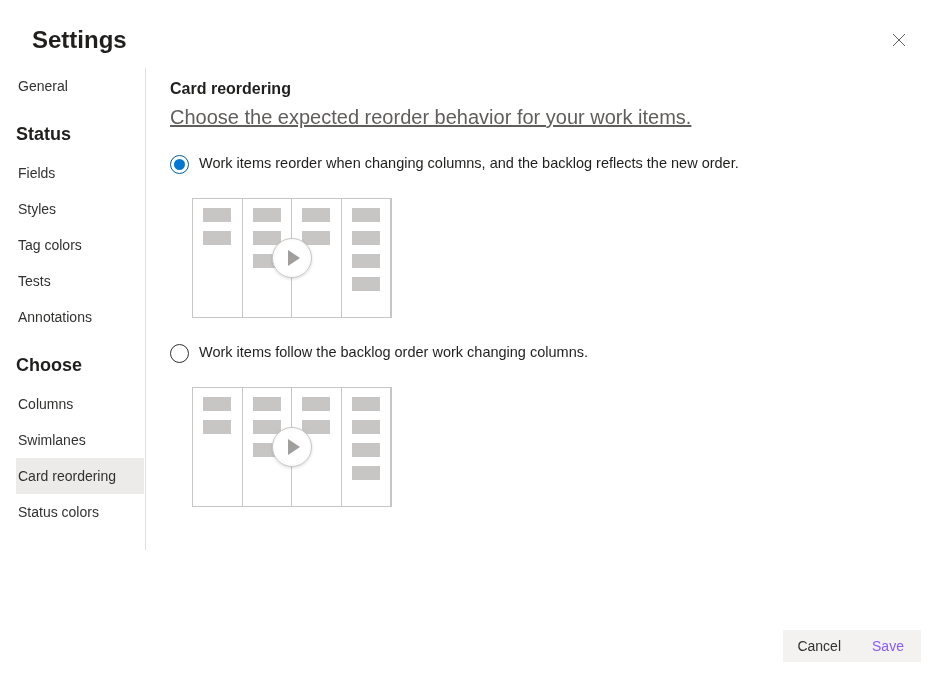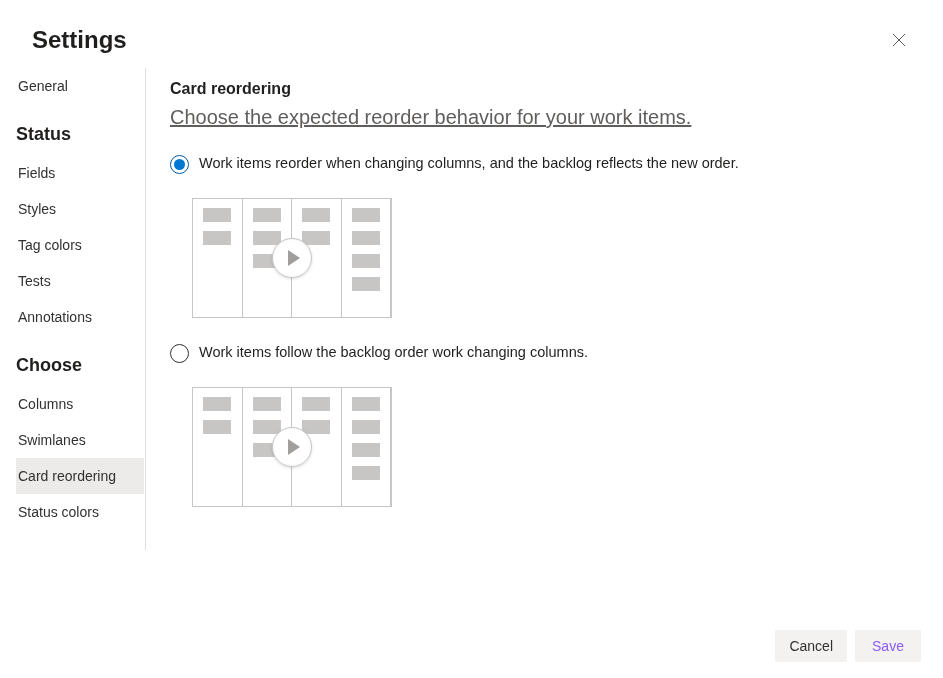--- a/index.html
+++ b/index.html
@@ -164,21 +164,21 @@
       border-top: 8px solid transparent;
       border-bottom: 8px solid transparent;
       margin-left: 3px;
     }
 
     .footer {
       position: absolute;
       bottom: 16px;
       right: 22px;
       display: flex;
-      gap: 8px;
+      gap: 0;
     }
     .btn {
       height: 32px;
       min-width: 66px;
       padding: 0 14px;
       background: #f3f2f1;
       border: none;
       font-family: inherit;
       font-size: 14px;
       color: #323130;

